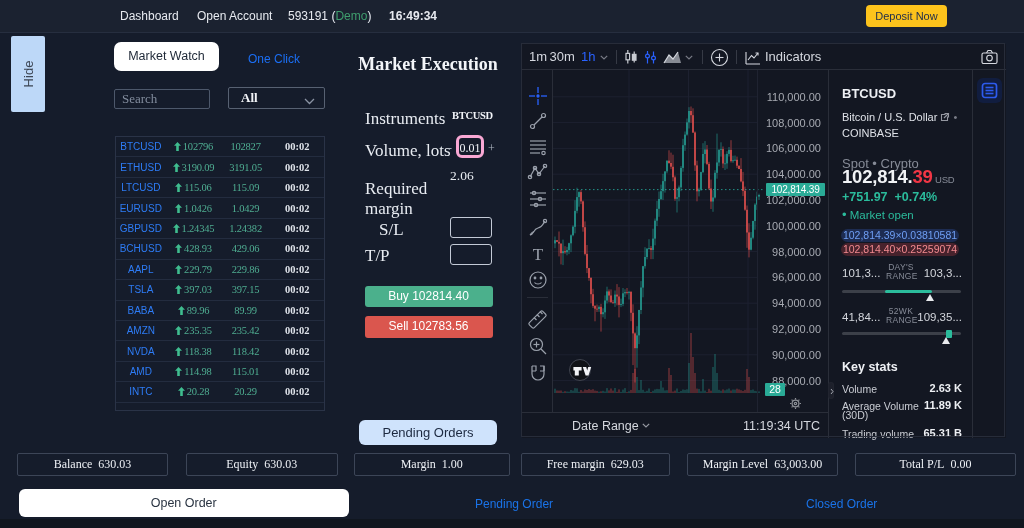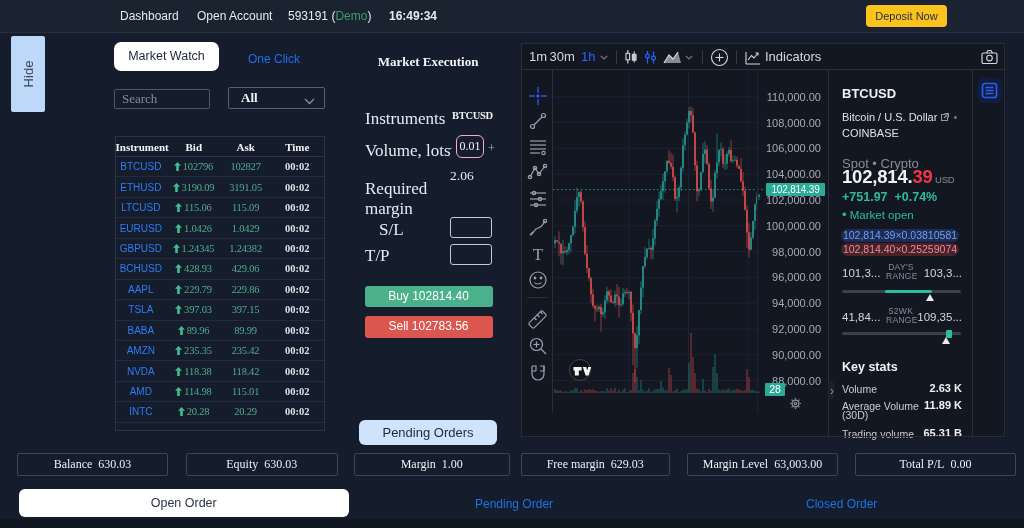--- a/index.html
+++ b/index.html
@@ -30,25 +30,25 @@
 .c1 { width:51px; text-align:center; }
 .c2 { width:55px; text-align:center; }
 .c3 { width:50px; text-align:center; }
 .c4 { width:54px; text-align:center; }
 .trow .c1 { font-family:"Liberation Sans",sans-serif; font-size:10px; color:#2e7cf6; letter-spacing:0; }
 .trow .c2, .trow .c3 { color:#4fae92; }
 .trow .c4 { color:#dfe3ea; font-weight:bold; font-size:10.5px; letter-spacing:0; }
 .partial { height:8.5px; border-bottom:1px solid #2a3347; }
 
 
-.metitle { position:absolute; left:355px; top:54px; width:146px; text-align:center; color:#f3f5f9; font-weight:bold; font-size:13px; }
+.metitle { position:absolute; left:355px; top:54px; width:146px; text-align:center; color:#f3f5f9; font-weight:bold; font-size:18px; }
 .melabel { position:absolute; left:365px; color:#e8ecf2; font-size:17px; }
 .btcv { position:absolute; left:452px; top:110px; color:#f3f5f9; font-weight:bold; font-size:10.5px; letter-spacing:-0.3px; }
 .spin-minus { position:absolute; left:448px; top:141px; color:#aeb6c2; font-size:12px; }
-.spinbox { position:absolute; left:456px; top:134.5px; width:28px; height:23px; border:1px solid #f9a8d4; border-radius:6px; color:#f3f5f9; font-size:12px; text-align:center; line-height:20px; }
+.spinbox { position:absolute; left:456px; top:134.5px; width:28px; height:23px; border:3px solid #f9a8d4; border-radius:6px; color:#f3f5f9; font-size:12px; text-align:center; line-height:20px; }
 .spin-plus { position:absolute; left:488px; top:141px; color:#aeb6c2; font-size:12px; }
 .rmval { position:absolute; left:450px; top:168px; color:#e8ecf2; font-size:13.5px; }
 .slbox { position:absolute; left:450px; top:217px; width:42px; height:21px; border:1px solid #c3cad6; border-radius:3px; }
 .tpbox { position:absolute; left:450px; top:243.5px; width:42px; height:21px; border:1px solid #c3cad6; border-radius:3px; }
 .buybtn { position:absolute; left:364.5px; top:286px; width:128px; height:21px; background:#4bb08c; border-radius:3px; color:#fff; font-family:"Liberation Sans",sans-serif; font-size:12px; text-align:center; line-height:21px; }
 .sellbtn { position:absolute; left:364.5px; top:316px; width:128px; height:21.5px; background:#da564e; border-radius:3px; color:#fff; font-family:"Liberation Sans",sans-serif; font-size:12px; text-align:center; line-height:21.5px; }
 .pendbtn { position:absolute; left:359px; top:419.5px; width:138px; height:25px; background:#cfe3fc; border-radius:6px; color:#1c2940; font-family:"Liberation Sans",sans-serif; font-size:13px; text-align:center; line-height:25px; }
 
 
 .chart { position:absolute; left:522px; top:44px; width:484px; height:394px; background:#131722; font-family:"Liberation Sans",sans-serif; color:#d1d4dc; }
@@ -97,26 +97,20 @@
     <span>Hide</span>
   </div>
 <div class="mwbtn">Market Watch</div>
 <div class="oneclick">One Click</div>
 <div class="search">Search</div>
 <div class="alldd">All<span class="chev"><svg width="11" height="7" viewBox="0 0 11 7">
         <path d="M1 1 L5.5 5.5 L10 1" stroke="#8a93a3" stroke-width="1.3" fill="none"></path>
       </svg></span></div>
 
 <div class="mwtable">
-<div class="thead">
-      <div class="c1">Instrument</div>
-      <div class="c2">Bid</div>
-      <div class="c3">Ask</div>
-      <div class="c4">Time</div>
-    </div>
 <div class="trow">
       <div class="c1">BTCUSD</div>
       <div class="c2"><svg width="7" height="9" viewBox="0 0 7 9" style="vertical-align:-1px; margin-right:2px;">
           <path d="M3.5 0 L7 3.8 H4.8 V9 H2.2 V3.8 H0 Z" fill="#3fbd8f"></path>
         </svg>102796</div>
       <div class="c3">102827</div>
       <div class="c4">00:02</div>
     </div>
 <div class="trow">
       <div class="c1">ETHUSD</div>
@@ -774,20 +768,26 @@
   <div class="t28">28</div>
   <div class="abs" style="left:267px; top:353px;">
       <svg width="13" height="13" viewBox="0 0 13 13">
         <g stroke="#8d9097" stroke-width="1.2" fill="none">
           <circle cx="6.5" cy="6.5" r="3.4"></circle>
           <circle cx="6.5" cy="6.5" r="1.2"></circle>
           <path d="M6.5 1 V2.4 M6.5 10.6 V12 M1 6.5 H2.4 M10.6 6.5 H12 M2.6 2.6 L3.6 3.6 M9.4 9.4 L10.4 10.4 M10.4 2.6 L9.4 3.6 M3.6 9.4 L2.6 10.4"></path>
         </g>
       </svg>
     </div>
+  <div class="cbottom">
+    <div class="titem" style="left:50px; font-size:12.5px; white-space:nowrap;">Date Range <svg width="8" height="5" viewBox="0 0 8 5" style="vertical-align:2px;">
+          <path d="M0.8 0.8 L4 4 L7.2 0.8" stroke="#9598a1" stroke-width="1.2" fill="none"></path>
+        </svg></div>
+    <div class="titem" style="right:8px; font-size:12.5px; white-space:nowrap;">11:19:34 UTC</div>
+  </div>
   <div class="rpanel">
 
 <div class="rp" style="top:16px; font-size:13px; font-weight:bold; color:#eef0f4;">BTCUSD</div>
 <div class="rp" style="top:41px; font-size:11px; color:#dfe2e8;">Bitcoin / U.S. Dollar
  <svg width="10" height="10" viewBox="0 0 10 10" style="vertical-align:-1px;">
           <path d="M4.5 1.5 H8.5 V5.5 M8.5 1.5 L4 6 M5.5 2.5 H1.5 V8.5 H7.5 V4.5" stroke="#9598a1" stroke-width="1.1" fill="none"></path>
         </svg>
  <span style="color:#787b86;">•</span></div>
 <div class="rp" style="top:57px; font-size:11px; color:#dfe2e8;">COINBASE</div>
 <div class="rp" style="top:71.5px; font-size:13px; color:#868b97;margin-top:14px;">Spot • Crypto</div>

